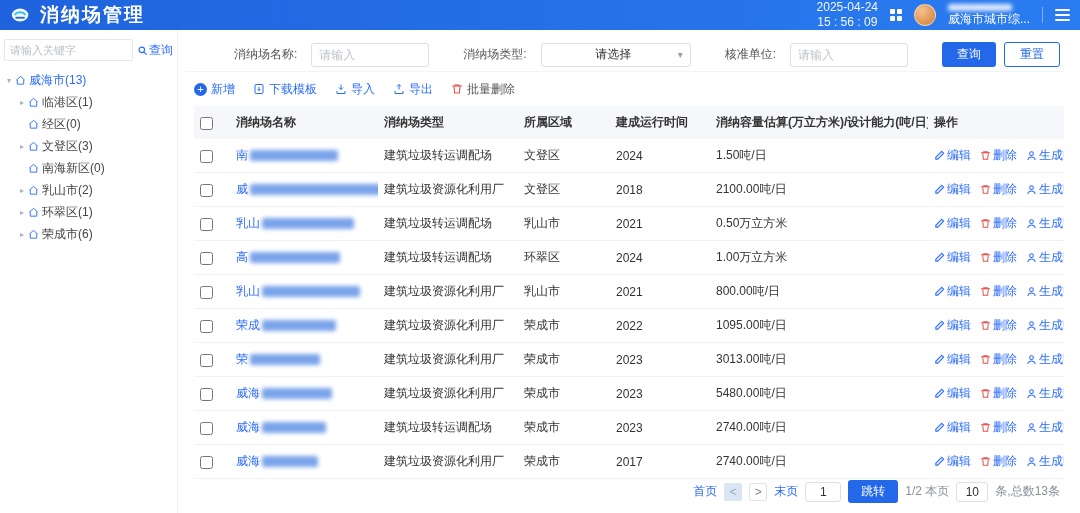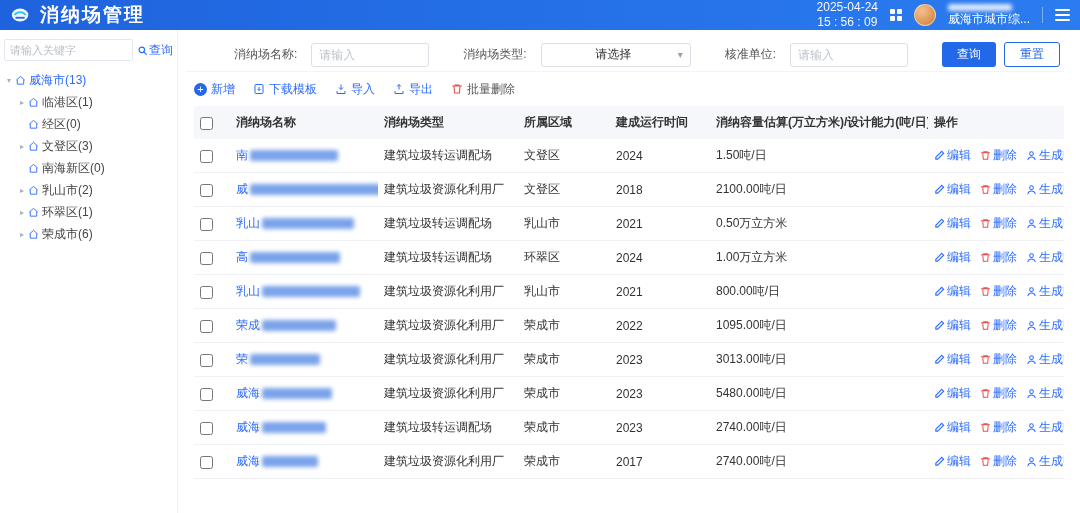--- a/index.html
+++ b/index.html
@@ -587,14 +587,25 @@
                     <circle cx="12" cy="8" r="4"></circle>
                     <path d="M4 21c1.5-4 5-5.5 8-5.5s6.5 1.5 8 5.5"></path>
                   </svg>
                   <span class="op-label">生成账号</span>
                 </span></td>
             </tr>
           </tbody>
       </table>
     </div>
 
+    <div class="pagination">
+      <span class="pg-link">首页</span>
+      <span class="pg-btn pg-prev">&lt;</span>
+      <span class="pg-btn">&gt;</span>
+      <span class="pg-link">末页</span>
+      <input class="pg-input" value="1" style="">
+      <span class="pg-jump">跳转</span>
+      <span class="pg-info">1/2 本页</span>
+      <span class="pg-size">10</span>
+      <span class="pg-info">条,总数13条</span>
+    </div>
   </main>
 </div>
 
 </body></html>

